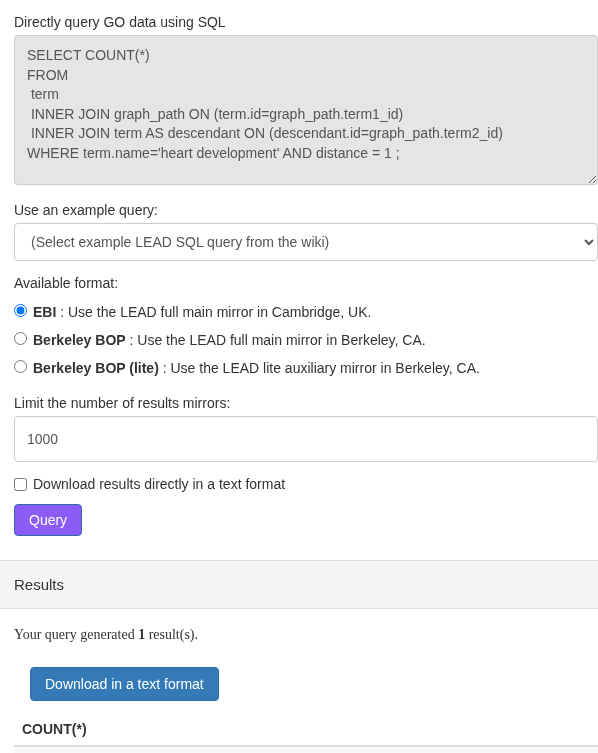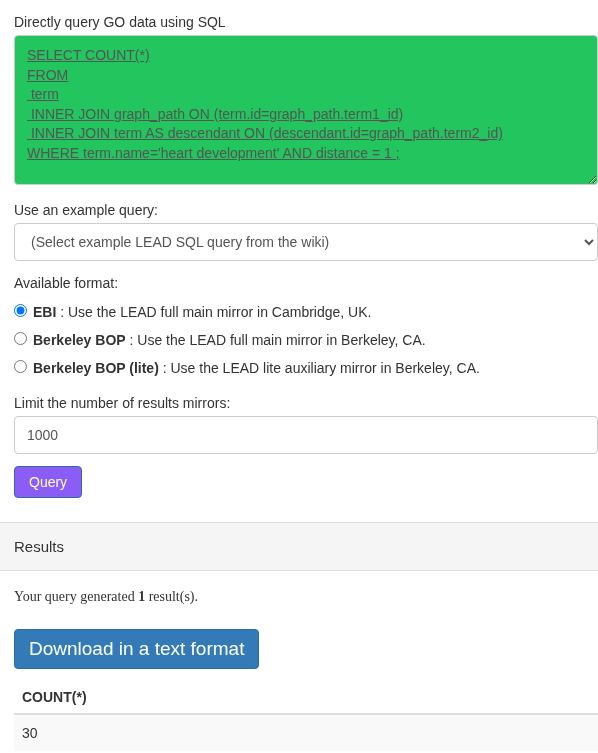--- a/index.html
+++ b/index.html
@@ -1,33 +1,33 @@
 <!DOCTYPE html>
 <html><head>
 <meta charset="utf-8">
 <style>
 * { box-sizing: border-box; margin: 0; padding: 0; }
 body { font-family: "Helvetica Neue", Helvetica, Arial, sans-serif; font-size: 14px; color: #333; background: #fff; width: 598px; }
 .container { padding: 14px 0 0 14px; }
 label.bold { font-weight: 400; display: block; margin-bottom: 5px; color: #333; }
-.textarea-field { width: 100%; border: 1px solid #ccc; border-radius: 4px; padding: 10px 12px; font-size: 14px; color: #555; line-height: 1.4; font-family: inherit; resize: vertical; min-height: 150px; background: #22c55e; white-space: pre; overflow-x: auto; text-decoration: underline; }
+.textarea-field { width: 100%; border: 1px solid #ccc; border-radius: 4px; padding: 10px 12px; font-size: 14px; color: #555; line-height: 1.4; font-family: inherit; resize: vertical; min-height: 150px; background: #e5e5e5; white-space: pre; overflow-x: auto; }
 .section-label { display: block; margin: 14px 0 5px 0; color: #333; }
 .select-field { width: 100%; border: 1px solid #ccc; border-radius: 4px; padding: 8px 12px; font-size: 14px; color: #555; background: #fff; height: 38px; }
 .mirror-list { margin-top: 6px; }
 .mirror-item { padding: 5px 0; display: flex; align-items: baseline; gap: 6px; }
 .mirror-item input[type=radio] { margin-top: 2px; }
 .mirror-item b { font-weight: 700; }
-.text-field { width: 100%; border: 1px solid #ccc; border-radius: 4px; padding: 8px 12px; font-size: 14px; color: #555; background: #fff; height: 38px; }
+.text-field { width: 100%; border: 1px solid #ccc; border-radius: 4px; padding: 8px 12px; font-size: 14px; color: #555; background: #fff; height: 46px; }
 .checkbox-row { margin-top: 14px; display: flex; align-items: center; gap: 6px; }
 .btn { display: inline-block; background: #8b5cf6; color: #fff; border: 1px solid #2e6da4; border-radius: 4px; padding: 7px 14px; font-size: 14px; cursor: pointer; margin-top: 12px; }
 .panel-header { background: #f5f5f5; border-top: 1px solid #ddd; border-bottom: 1px solid #ddd; padding: 15px 14px; margin-top: 24px; margin-left: -14px; color: #333; font-size: 15px; width: 598px; }
 .results-body { padding-top: 18px; }
 .results-body p { margin-bottom: 24px; font-family: Liberation Serif, serif; }
 .results-body p b { font-weight: 700; }
-.dl-btn { display: inline-block; background: #337ab7; color: #fff; border: 1px solid #2e6da4; border-radius: 4px; padding: 8px 14px; font-size: 19px; cursor: pointer; }
+.dl-btn { display: inline-block; background: #337ab7; color: #fff; border: 1px solid #2e6da4; border-radius: 4px; padding: 8px 14px; font-size: 14px; cursor: pointer; margin-left: 16px; }
 table { width: 100%; border-collapse: collapse; margin-top: 12px; }
 th { text-align: left; padding: 8px 8px; font-weight: 700; border-bottom: 2px solid #ddd; }
 td { padding: 10px 8px; background: #f9f9f9; border-top: 1px solid #ddd; }
 </style>
 </head>
 <body>
 
 <div class="container">
 
   <label class="bold">Directly query GO data using SQL</label>
@@ -55,20 +55,24 @@
     </div>
     <div class="mirror-item">
       <input type="radio" name="mirror" style="">
       <span><b>Berkeley BOP (lite)</b> <span>: Use the LEAD lite auxiliary mirror in Berkeley, CA.</span></span>
     </div>
   </div>
 
   <label class="section-label">Limit the number of results mirrors:</label>
   <input type="text" class="text-field" value="1000" style="">
 
+  <div class="checkbox-row">
+    <input type="checkbox" style="">
+    <span>Download results directly in a text format</span>
+  </div>
 
   <button class="btn">Query</button>
 
   <div class="panel-header">Results</div>
 
   <div class="results-body">
     <p>
       <span>Your query generated </span><b>1</b><span> result(s).</span>
     </p>
     <button class="dl-btn">Download in a text format</button>

